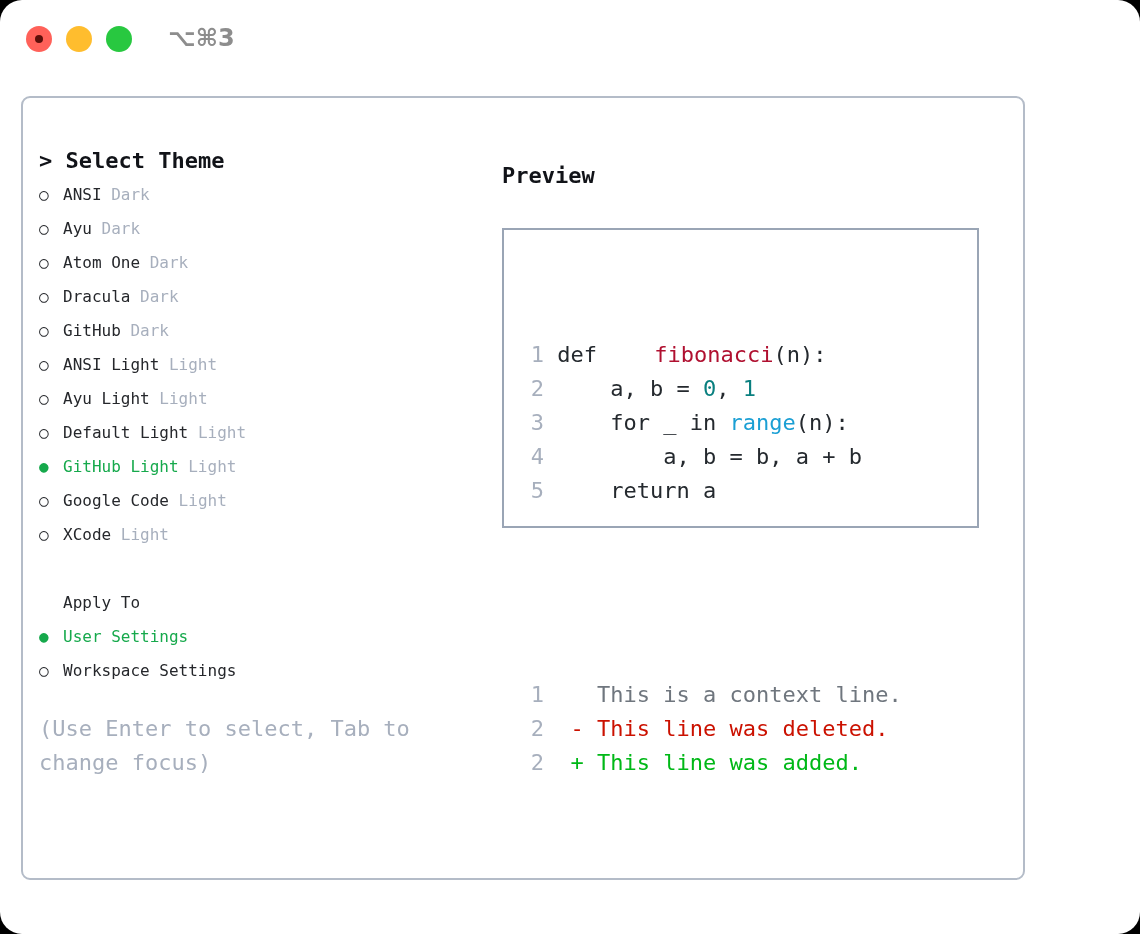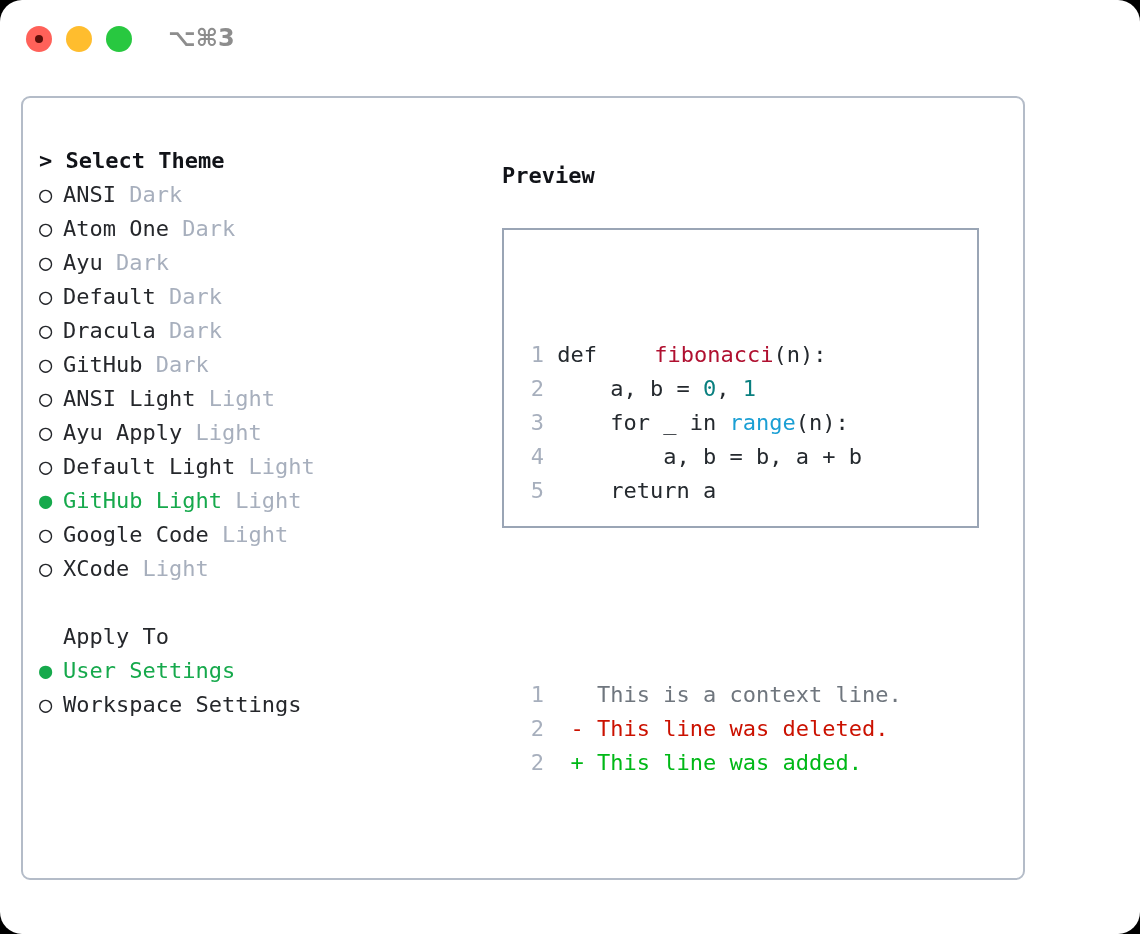--- a/index.html
+++ b/index.html
@@ -83,21 +83,21 @@
   #left-col {
     position: absolute;
     left: 16px;
     top: 46px;
     width: 440px;
   }
 
   .row {
     height: 34px;
     line-height: 34px;
-    font-size: 22px;
+    font-size: 16px;
     white-space: pre;
     color: #25272b;
   }
 
   .section-header {
     font-weight: bold;
     color: #111318;
     font-size: 22px;
   }
 
@@ -192,42 +192,42 @@
   </div>
 
   <div id="panel">
 
     <div id="left-col">
 
       <div class="row section-header"><span>&gt; </span><span>Select Theme</span></div>
 
       <div id="theme-list">
           <div class="row"><span class="marker">○</span><span class="theme-name">ANSI</span><span> </span><span class="tag">Dark</span></div>
+          <div class="row"><span class="marker">○</span><span class="theme-name">Ayu</span><span> </span><span class="tag">Dark</span></div>
           <div class="row"><span class="marker">○</span><span class="theme-name">Atom One</span><span> </span><span class="tag">Dark</span></div>
-          <div class="row"><span class="marker">○</span><span class="theme-name">Ayu</span><span> </span><span class="tag">Dark</span></div>
-          <div class="row"><span class="marker">○</span><span class="theme-name">Default</span><span> </span><span class="tag">Dark</span></div>
           <div class="row"><span class="marker">○</span><span class="theme-name">Dracula</span><span> </span><span class="tag">Dark</span></div>
           <div class="row"><span class="marker">○</span><span class="theme-name">GitHub</span><span> </span><span class="tag">Dark</span></div>
           <div class="row"><span class="marker">○</span><span class="theme-name">ANSI Light</span><span> </span><span class="tag">Light</span></div>
-          <div class="row"><span class="marker">○</span><span class="theme-name">Ayu Apply</span><span> </span><span class="tag">Light</span></div>
+          <div class="row"><span class="marker">○</span><span class="theme-name">Ayu Light</span><span> </span><span class="tag">Light</span></div>
           <div class="row"><span class="marker">○</span><span class="theme-name">Default Light</span><span> </span><span class="tag">Light</span></div>
           <div class="row"><span class="marker sel">●</span><span class="theme-name sel">GitHub Light</span><span> </span><span class="tag">Light</span></div>
           <div class="row"><span class="marker">○</span><span class="theme-name">Google Code</span><span> </span><span class="tag">Light</span></div>
           <div class="row"><span class="marker">○</span><span class="theme-name">XCode</span><span> </span><span class="tag">Light</span></div>
         </div>
 
       <div class="spacer-row"></div>
 
       <div class="row"><span class="marker"></span><span>Apply To</span></div>
 
       <div id="apply-to-list">
           <div class="row"><span class="marker sel">●</span><span class="theme-name sel">User Settings</span></div>
           <div class="row"><span class="marker">○</span><span class="theme-name">Workspace Settings</span></div>
         </div>
 
+      <div class="hint">(Use Enter to select, Tab to change focus)</div>
     </div>
 
     <div id="right-col">
       <div id="preview-heading">Preview</div>
 
       <div id="preview-box">
         <div id="code-area">
           <div id="code-lines"><div class="code-line"><span class="lnum">1</span><span> </span><span class="plain">def </span><span class="fn">fibonacci</span><span class="plain">(n):</span></div><div class="code-line"><span class="lnum">2</span><span> </span><span class="plain">    a, b = </span><span class="num">0</span><span class="plain">, </span><span class="num">1</span></div><div class="code-line"><span class="lnum">3</span><span> </span><span class="plain">    for _ in </span><span class="builtin">range</span><span class="plain">(n):</span></div><div class="code-line"><span class="lnum">4</span><span> </span><span class="plain">        a, b = b, a + b</span></div><div class="code-line"><span class="lnum">5</span><span> </span><span class="plain">    return a</span></div></div>
           <div class="diff-gap"></div>
           <div id="diff-lines"><div class="code-line"><span class="lnum">1</span><span>  </span><span class="ctx">  </span><span class="ctx">This is a context line.</span></div><div class="code-line"><span class="lnum">2</span><span>  </span><span class="del">- </span><span class="del">This line was deleted.</span></div><div class="code-line"><span class="lnum">2</span><span>  </span><span class="add">+ </span><span class="add">This line was added.</span></div></div>

